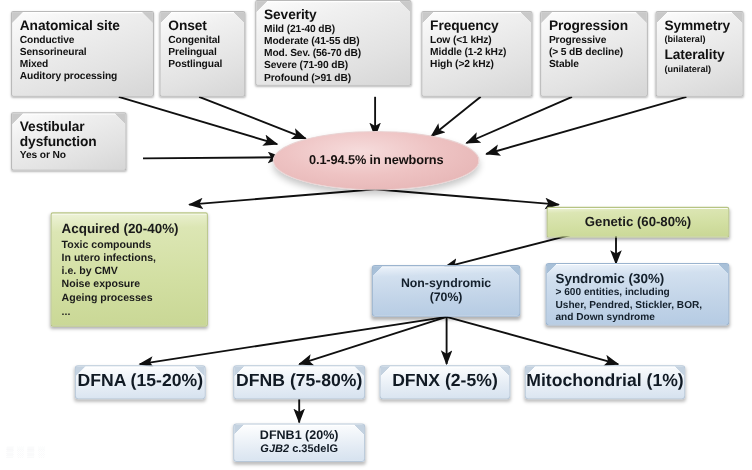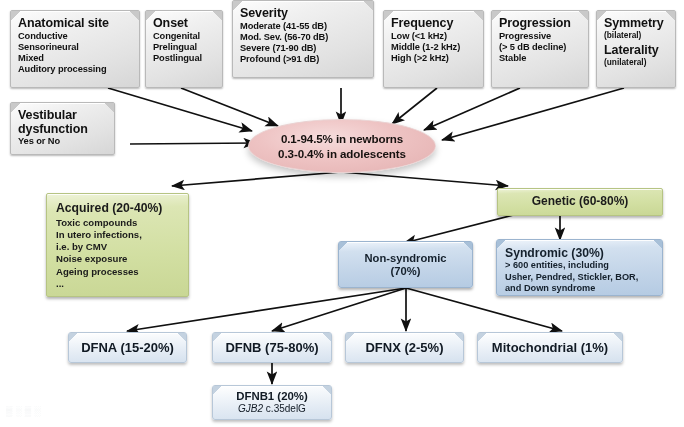--- a/index.html
+++ b/index.html
@@ -65,21 +65,21 @@
     content:"";position:absolute;top:0;width:9px;height:9px;pointer-events:none;
   }
   .paleblue::before{left:0;background:linear-gradient(135deg,#c4d2e0 0%,#c4d2e0 48%,transparent 50%);}
   .paleblue::after{right:0;background:linear-gradient(225deg,#c4d2e0 0%,#c4d2e0 48%,transparent 50%);}
   .blue::before{left:0;background:linear-gradient(135deg,#a8c0d8 0%,#a8c0d8 48%,transparent 50%);}
   .blue::after{right:0;background:linear-gradient(225deg,#a8c0d8 0%,#a8c0d8 48%,transparent 50%);}
 
   .centerbox{display:flex;flex-direction:column;align-items:center;justify-content:center;text-align:left;}
   .b1{font-size:12px;font-weight:bold;line-height:1.15;}
   .b2{font-size:11.2px;font-weight:bold;line-height:1.15;}
-  .b3{font-size:13px;font-weight:bold;line-height:1.18;}
+  .b3{font-size:16px;font-weight:bold;line-height:1.18;}
 
   
   .ellipse{
     background:radial-gradient(ellipse at 42% 34%,#f6dcdc 0%,#eec3c3 45%,#e3b0b0 100%);
     border-radius:50%;
     border:1px solid #e9d2d2;
     box-shadow:0 4px 7px rgba(0,0,0,.22);
     display:flex;flex-direction:column;align-items:center;justify-content:center;
     color:#16110f;text-align:center;
   }
@@ -88,21 +88,21 @@
   .greenbody{padding:7px 9px;}
   .greenbody .ttl{font-size:12.2px;font-weight:bold;line-height:1.2;margin-bottom:1px;}
   .greenbody .sub{font-size:9.6px;font-weight:bold;line-height:1.28;}
 
   .synbody{padding:6px 8px;}
   .synbody .ttl{font-size:12.2px;font-weight:bold;line-height:1.15;}
   .synbody .sub{font-size:9.2px;font-weight:bold;line-height:1.26;}
 
   .ital{font-style:italic;}
   .dfnb1 .l1{font-size:11.4px;font-weight:bold;line-height:1.18;}
-  .dfnb1 .l2{font-size:10px;font-weight:normal;line-height:1.18;}
+  .dfnb1 .l2{font-size:10px;font-weight:bold;line-height:1.18;}
 
   .artifacts{position:absolute;left:6px;top:406px;z-index:2;
     font-size:9px;color:#eef0f2;letter-spacing:3px;font-weight:bold;}
 </style>
 </head>
 <body>
 
 <div id="stage">
 
   <svg id="edges" viewBox="0 0 684 427">
@@ -146,20 +146,21 @@
 
   <div class="node grey" style="left:145px;top:10px;width:78px;height:78px;">
     <div class="ttl">Onset</div>
     <div class="sub">Congenital</div>
     <div class="sub">Prelingual</div>
     <div class="sub">Postlingual</div>
   </div>
 
   <div class="node grey" style="left:232px;top:0;width:142px;height:78px;">
     <div class="ttl">Severity</div>
+    <div class="sub">Mild  (21-40 dB)</div>
     <div class="sub">Moderate  (41-55 dB)</div>
     <div class="sub">Mod. Sev. (56-70 dB)</div>
     <div class="sub">Severe (71-90 dB)</div>
     <div class="sub">Profound (&gt;91 dB)</div>
   </div>
 
   <div class="node grey" style="left:383px;top:10px;width:101px;height:78px;">
     <div class="ttl">Frequency</div>
     <div class="sub">Low (&lt;1 kHz)</div>
     <div class="sub">Middle  (1-2 kHz)</div>
@@ -181,21 +182,20 @@
 
   <div class="node grey" style="left:596px;top:10px;width:80px;height:78px;">
     <div class="ttl">Symmetry</div>
     <div class="small">(bilateral)</div>
     <div class="ttl" style="margin-top:4px;">Laterality</div>
     <div class="small">(unilateral)</div>
   </div>
 
   <div class="node ellipse" style="left:248px;top:119px;width:188px;height:54px;">
     <div class="line">0.1-94.5% in newborns</div>
-    <div class="line">0.3-0.4% in adolescents</div>
   </div>
 
   <div class="node green greenbody" style="left:46px;top:180px;width:143px;height:104px;">
     <div class="ttl">Acquired (20-40%)</div>
     <div class="sub">Toxic compounds</div>
     <div class="sub">In utero infections,</div>
     <div class="sub">i.e. by CMV</div>
     <div class="sub">Noise exposure</div>
     <div class="sub">Ageing processes</div>
     <div class="sub">...</div>

